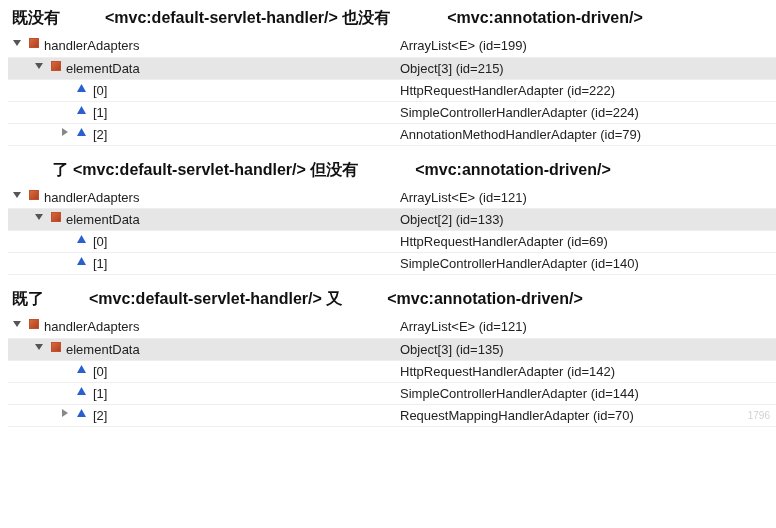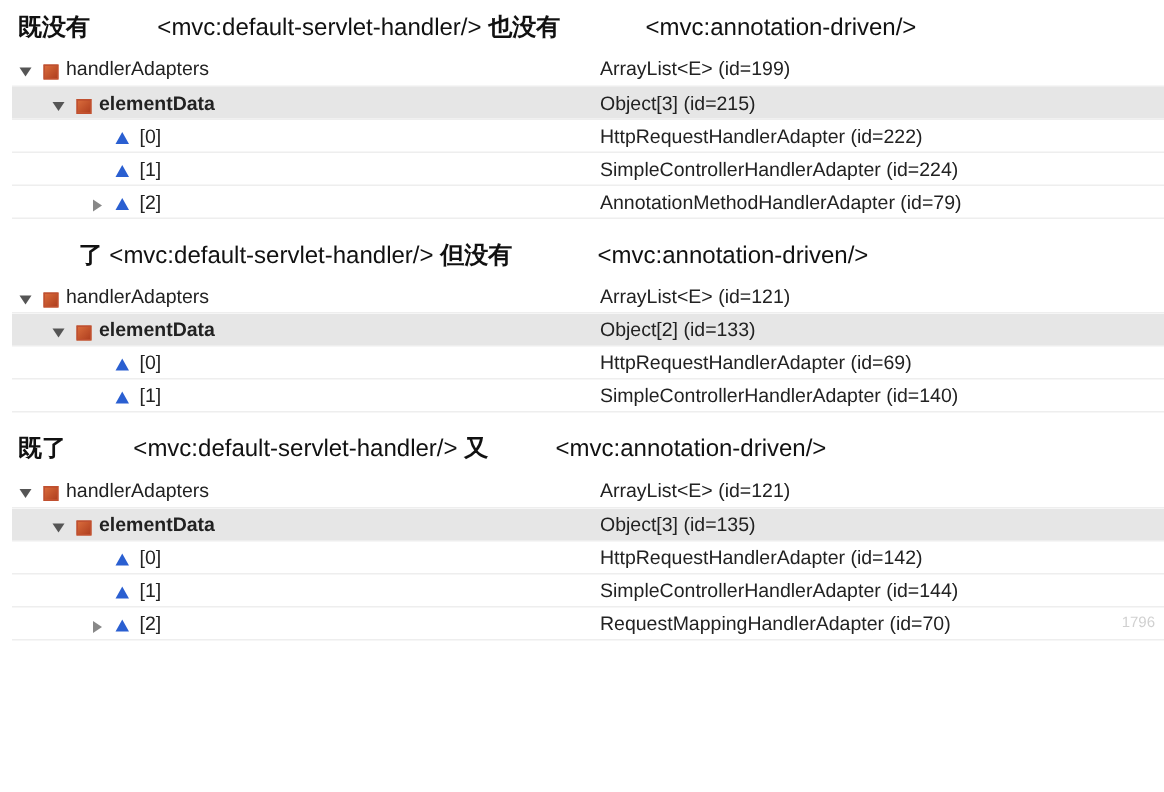--- a/index.html
+++ b/index.html
@@ -13,21 +13,21 @@
     width: 776px;
   }
   .section { margin-bottom: 14px; }
   .caption {
     font-size: 16px;
     font-weight: 600;
     margin-bottom: 6px;
     padding-left: 4px;
     color: #111;
   }
-  .caption .code { font-weight: 400; }
+  .caption .code { font-weight: 700; }
   .caption .gap { display:inline-block; width: 36px; }
   .caption .gap2 { display:inline-block; width: 48px; }
   .table {
     width: 100%;
     border-collapse: collapse;
     table-layout: fixed;
   }
   .table td {
     padding: 3px 4px;
     border-bottom: 1px solid #eee;
@@ -59,23 +59,23 @@
     vertical-align: middle;
   }
   .tri {
     display:inline-block;
     margin: 0 4px 0 2px;
     vertical-align: middle;
   }
   .tri svg { width:11px; height:11px; display:block; }
   .tri polygon { fill:#2a5fd1; }
   .indent0 { padding-left: 0px; }
-  .indent1 { padding-left: 22px; font-weight: bold; }
+  .indent1 { padding-left: 22px; }
   .indent2 { padding-left: 48px; }
-  .namecell { display:flex; align-items:flex-end; gap:2px; }
+  .namecell { display:flex; align-items:flex-start; gap:2px; }
   .spacer10 { display:inline-block; width:12px; }
   .watermark {
     position: absolute;
     right: 14px;
     bottom: 6px;
     color: rgba(120,120,120,0.35);
     font-size: 10px;
     pointer-events: none;
   }
   .wrap { position: relative; width:776px; }

